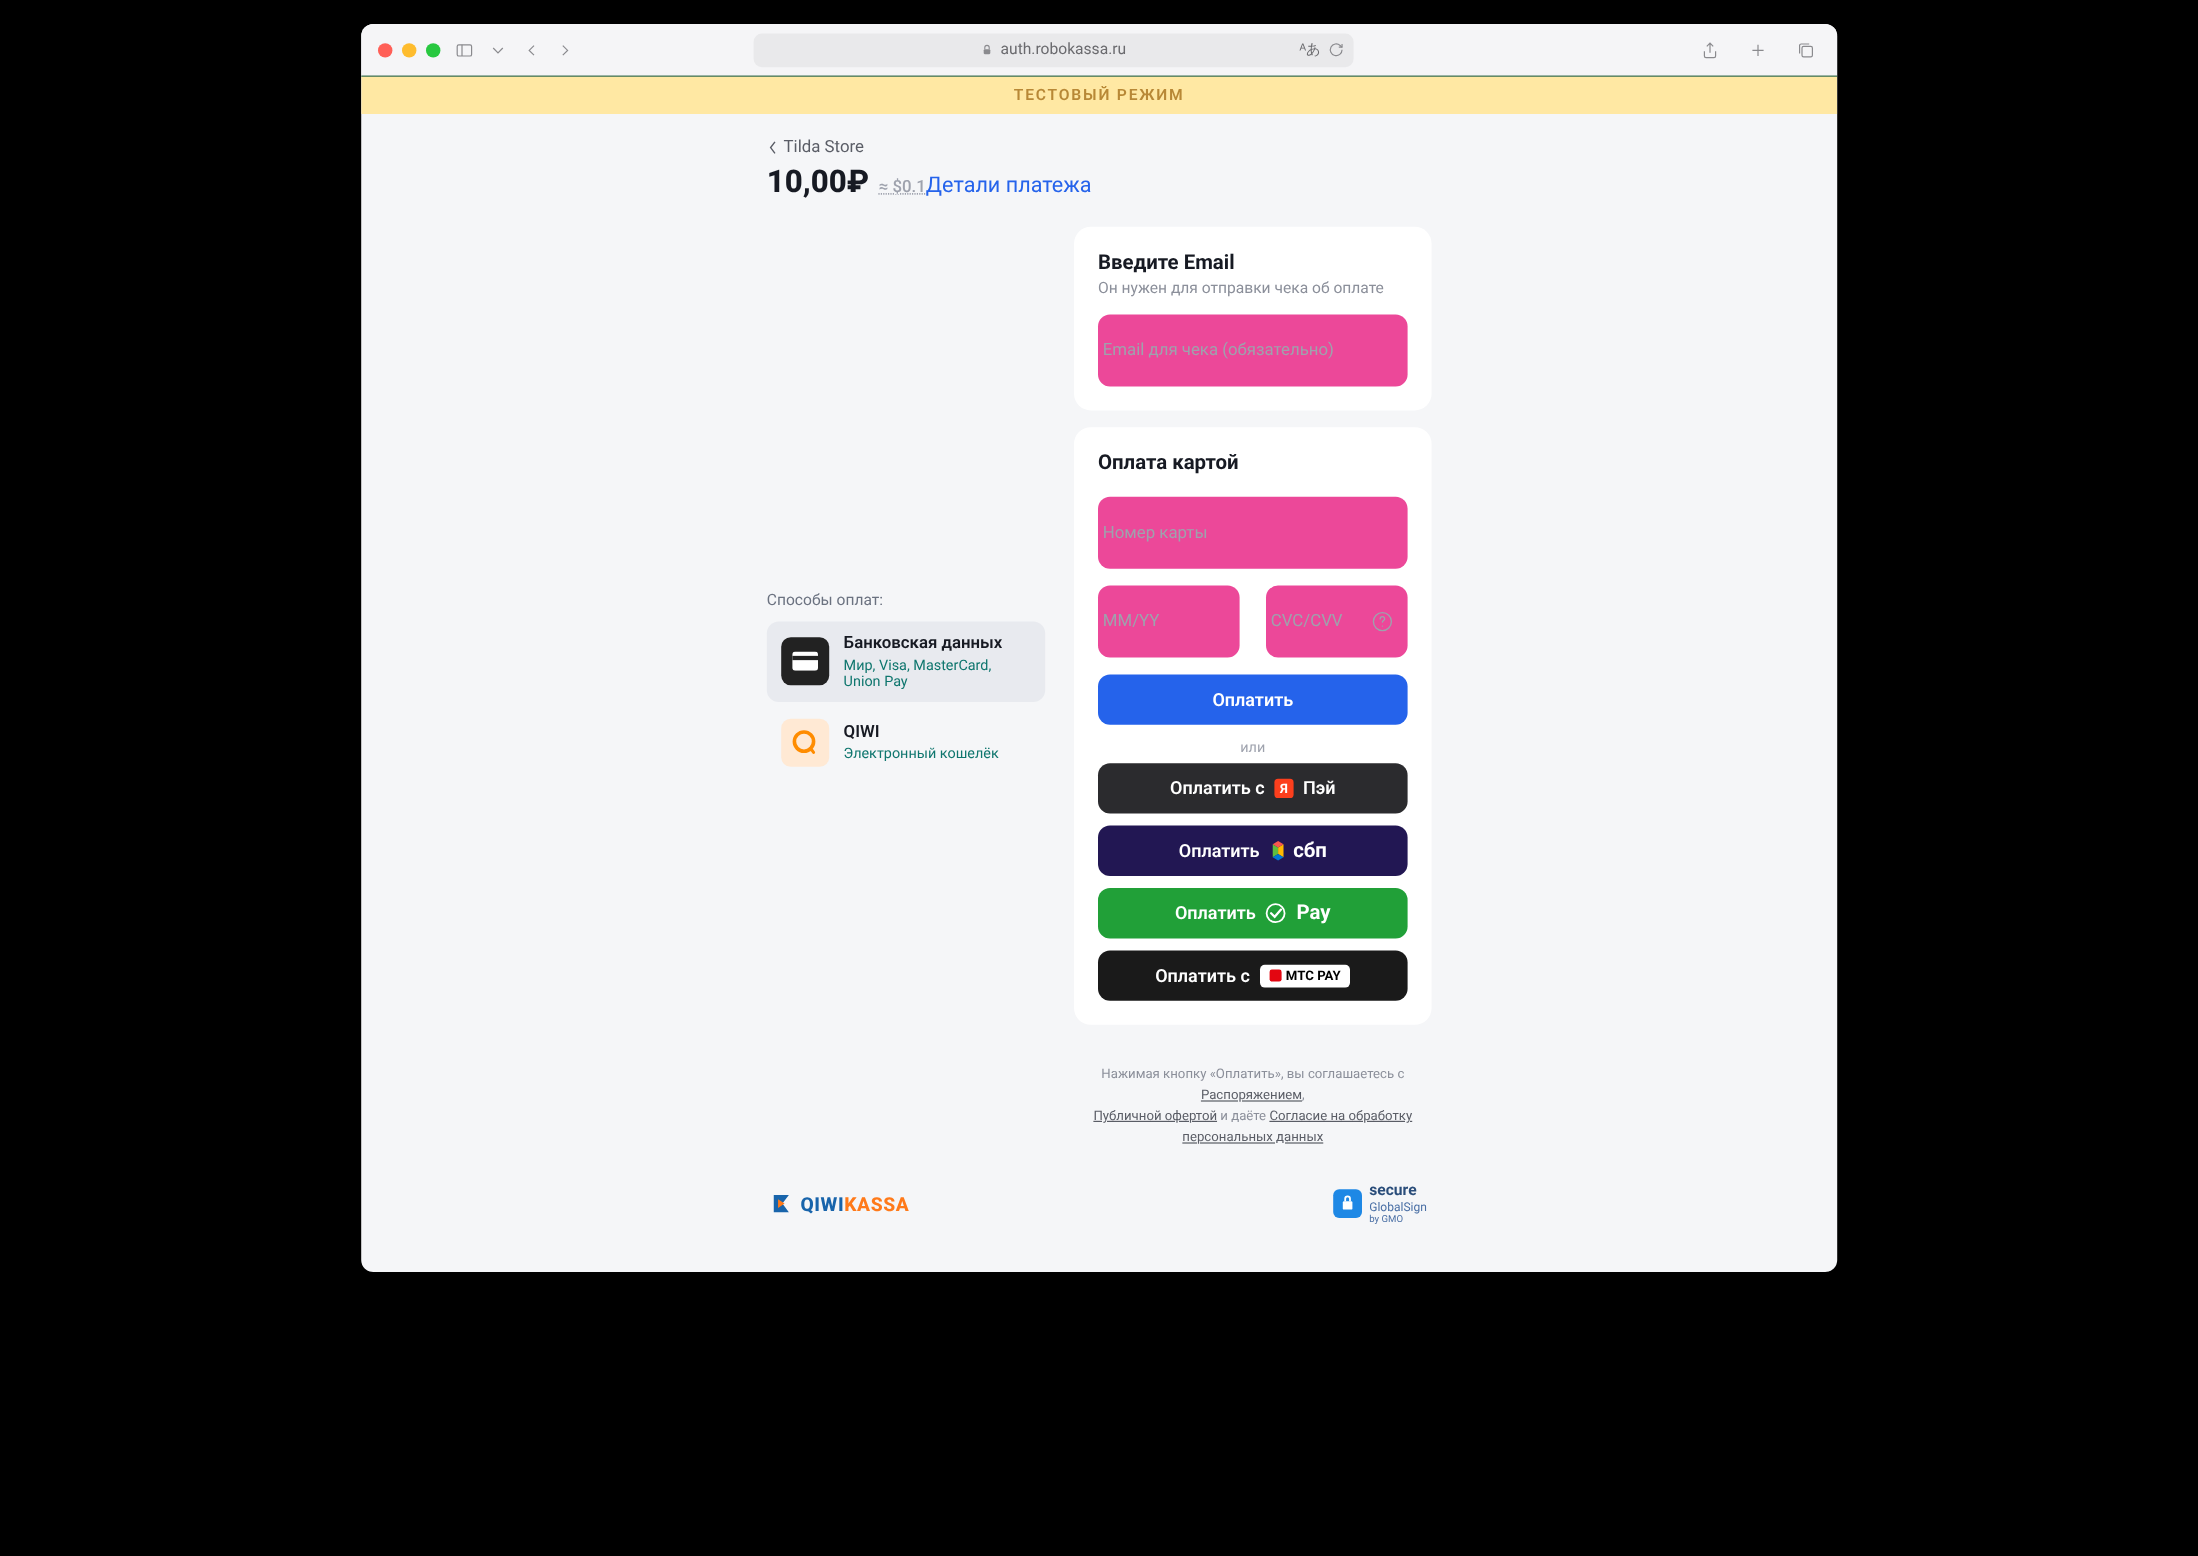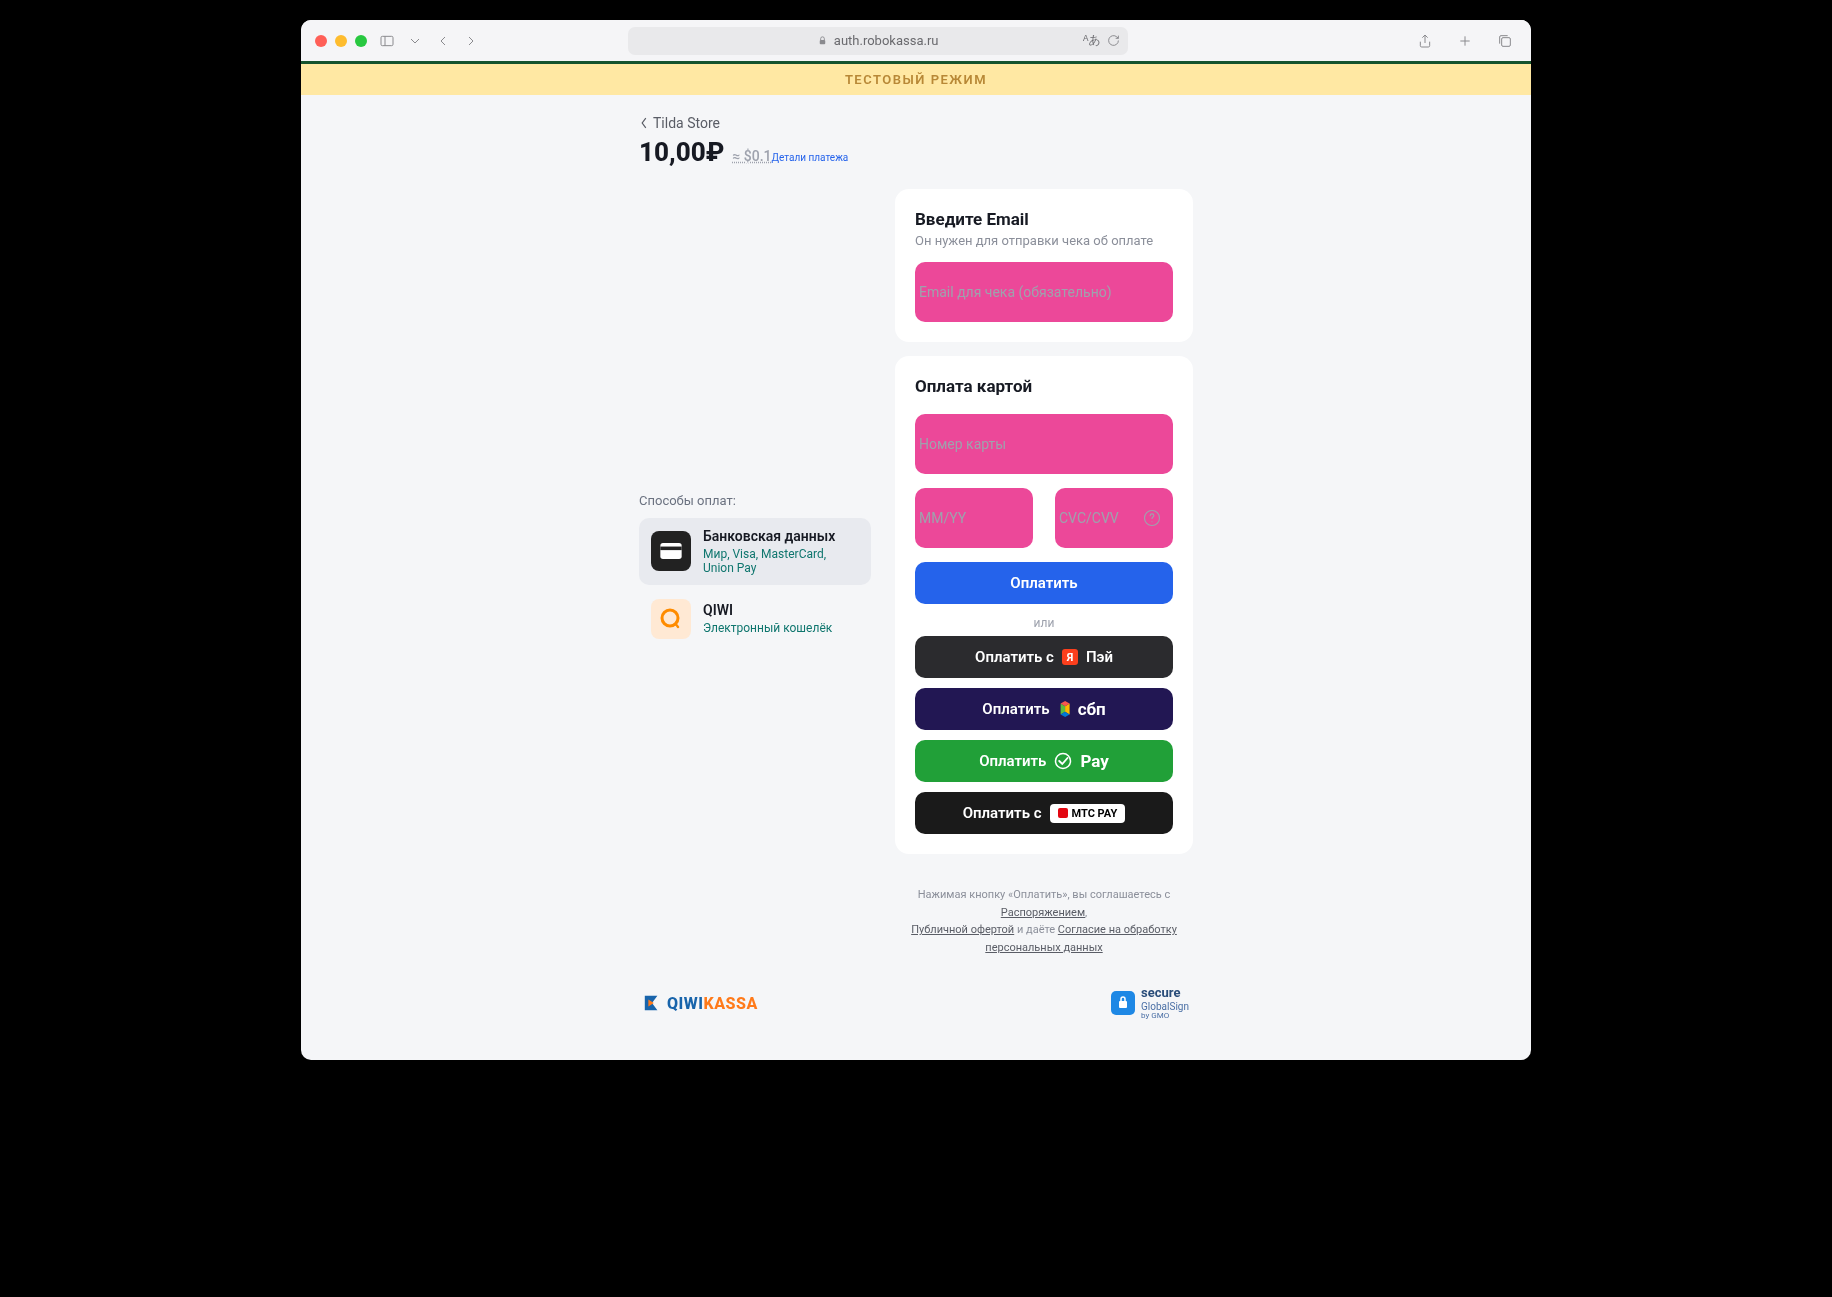--- a/index.html
+++ b/index.html
@@ -1,36 +1,36 @@
 <!DOCTYPE html>
 <html><head>
 <meta charset="utf-8">
 <style>
 *{box-sizing:border-box;margin:0;padding:0;font-family:-apple-system,BlinkMacSystemFont,"Segoe UI",Roboto,sans-serif}
 body{background:#000;display:flex;align-items:flex-start;justify-content:center;min-height:100vh;padding:20px}
 .window{width:1230px;background:#f5f6f8;border-radius:10px;overflow:hidden;box-shadow:0 10px 40px rgba(0,0,0,.5)}
-.titlebar{height:44px;background:#f5f5f7;display:flex;align-items:center;padding:0 14px;gap:4px;border-bottom:3px solid #14532d}
+.titlebar{height:44px;background:#f5f5f7;display:flex;align-items:center;padding:0 14px;gap:4px;border-bottom:1px solid #14532d}
 .traffic{display:flex;gap:8px}
 .dot{width:12px;height:12px;border-radius:50%}
 .dot.r{background:#ff5f57}.dot.y{background:#febc2e}.dot.g{background:#28c840}
 .tb-btn{width:24px;height:24px;display:flex;align-items:center;justify-content:center;color:#888;font-size:14px}
 .tb-btn svg{width:16px;height:16px;stroke:#8a8a8e;fill:none;stroke-width:1.5}
 .sidebar-toggle{margin-left:4px}
 .addr{flex:1;max-width:500px;margin:0 auto;height:28px;background:#e9e9eb;border-radius:7px;display:flex;align-items:center;justify-content:center;gap:6px;color:#6a6a6e;font-size:13px;position:relative}
 .addr-right{position:absolute;right:8px;display:flex;gap:6px;align-items:center}
 .tb-right{display:flex;gap:16px;margin-left:auto}
 .banner{background:#ffe8a3;text-align:center;padding:8px;font-size:13px;font-weight:600;color:#b88836;letter-spacing:1.5px}
 .page{padding:20px 0 40px;min-height:820px}
 .container{width:554px;margin:0 auto}
 .back{display:flex;align-items:center;gap:4px;color:#5a5d66;font-size:14px;margin-bottom:6px;text-decoration:none}
 .back svg{width:10px;height:12px;stroke:#5a5d66;fill:none;stroke-width:2}
 .header-row{display:flex;justify-content:flex-start;align-items:baseline;margin-bottom:22px}
 .price{font-size:26px;font-weight:800;color:#171a23;display:flex;align-items:baseline;gap:8px}
 .price-approx{font-size:14px;font-weight:500;color:#9ea2ad;text-decoration:underline dotted}
-.details-link{color:#2563eb;font-size:10px;cursor:pointer}
+.details-link{color:#2563eb;font-size:18px;cursor:pointer}
 .columns{display:flex;gap:24px;align-items:center}
 .left{width:232px}
 .left-title{font-size:13px;color:#6b7280;margin-bottom:10px}
 .method{display:flex;gap:12px;align-items:center;padding:10px 12px;border-radius:10px;cursor:pointer;margin-bottom:4px}
 .method.active{background:#e8eaef}
 .method-icon{width:40px;height:40px;border-radius:8px;display:flex;align-items:center;justify-content:center;flex-shrink:0}
 .method-icon.card{background:#222}
 .method-icon.qiwi{background:#ffe9d4}
 .method-label{font-size:14px;font-weight:600;color:#171a23;line-height:1.2}
 .method-sub{font-size:12px;color:#0f766e;margin-top:2px}

